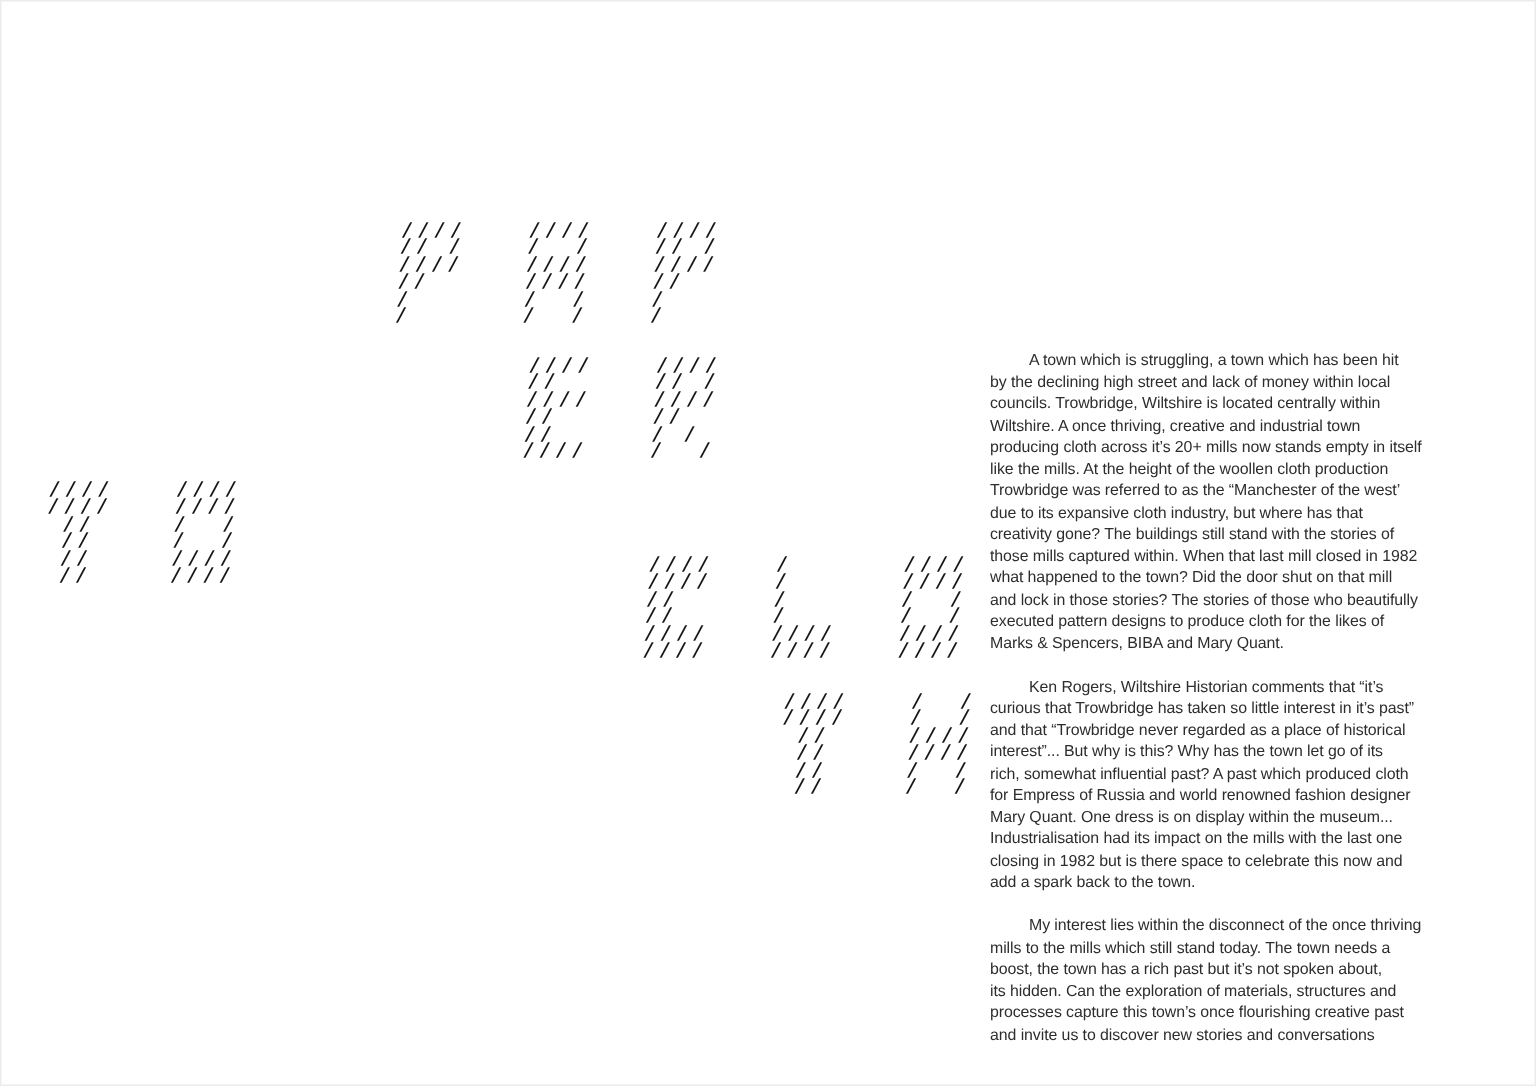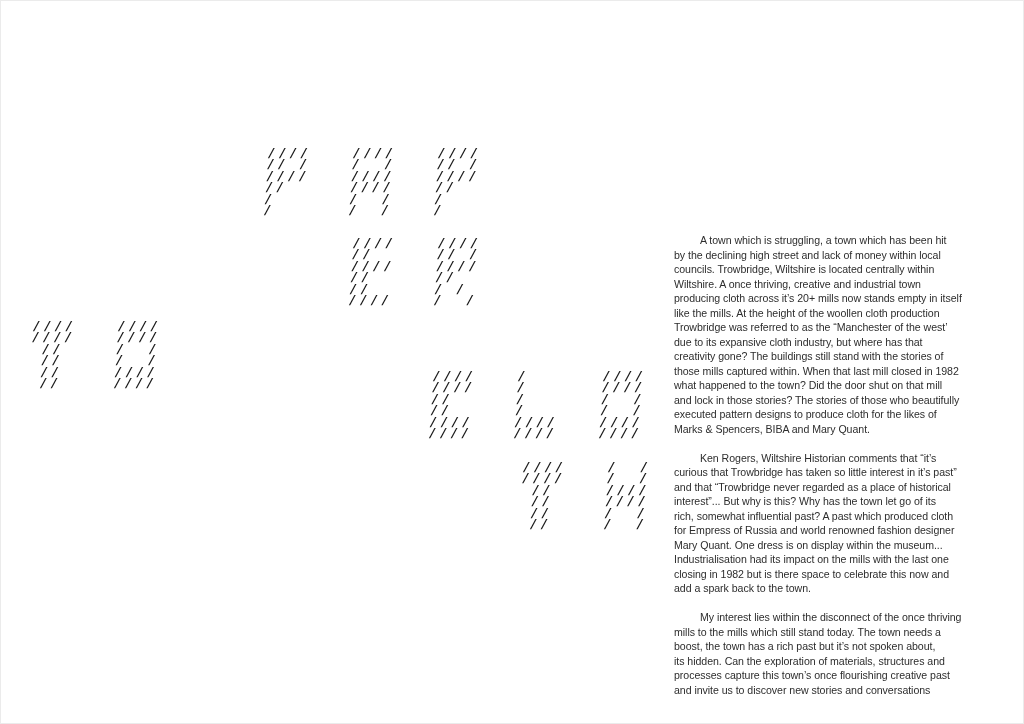--- a/index.html
+++ b/index.html
@@ -23,21 +23,21 @@
     line-height: 11.4px;
     letter-spacing: 3.3px;
     font-weight: bold;
     white-space: pre;
     transform: skewX(-4deg);
     transform-origin: top left;
     user-select: none;
   }
   .text-column {
     position: absolute;
-    left: 674px;
+    left: 660px;
     top: 233px;
     width: 340px;
     font-size: 10.6px;
     line-height: 14.5px;
     letter-spacing: -0.05px;
   }
   .text-column p {
     margin: 0 0 14.5px 0;
     white-space: pre;
     text-indent: 26px;

